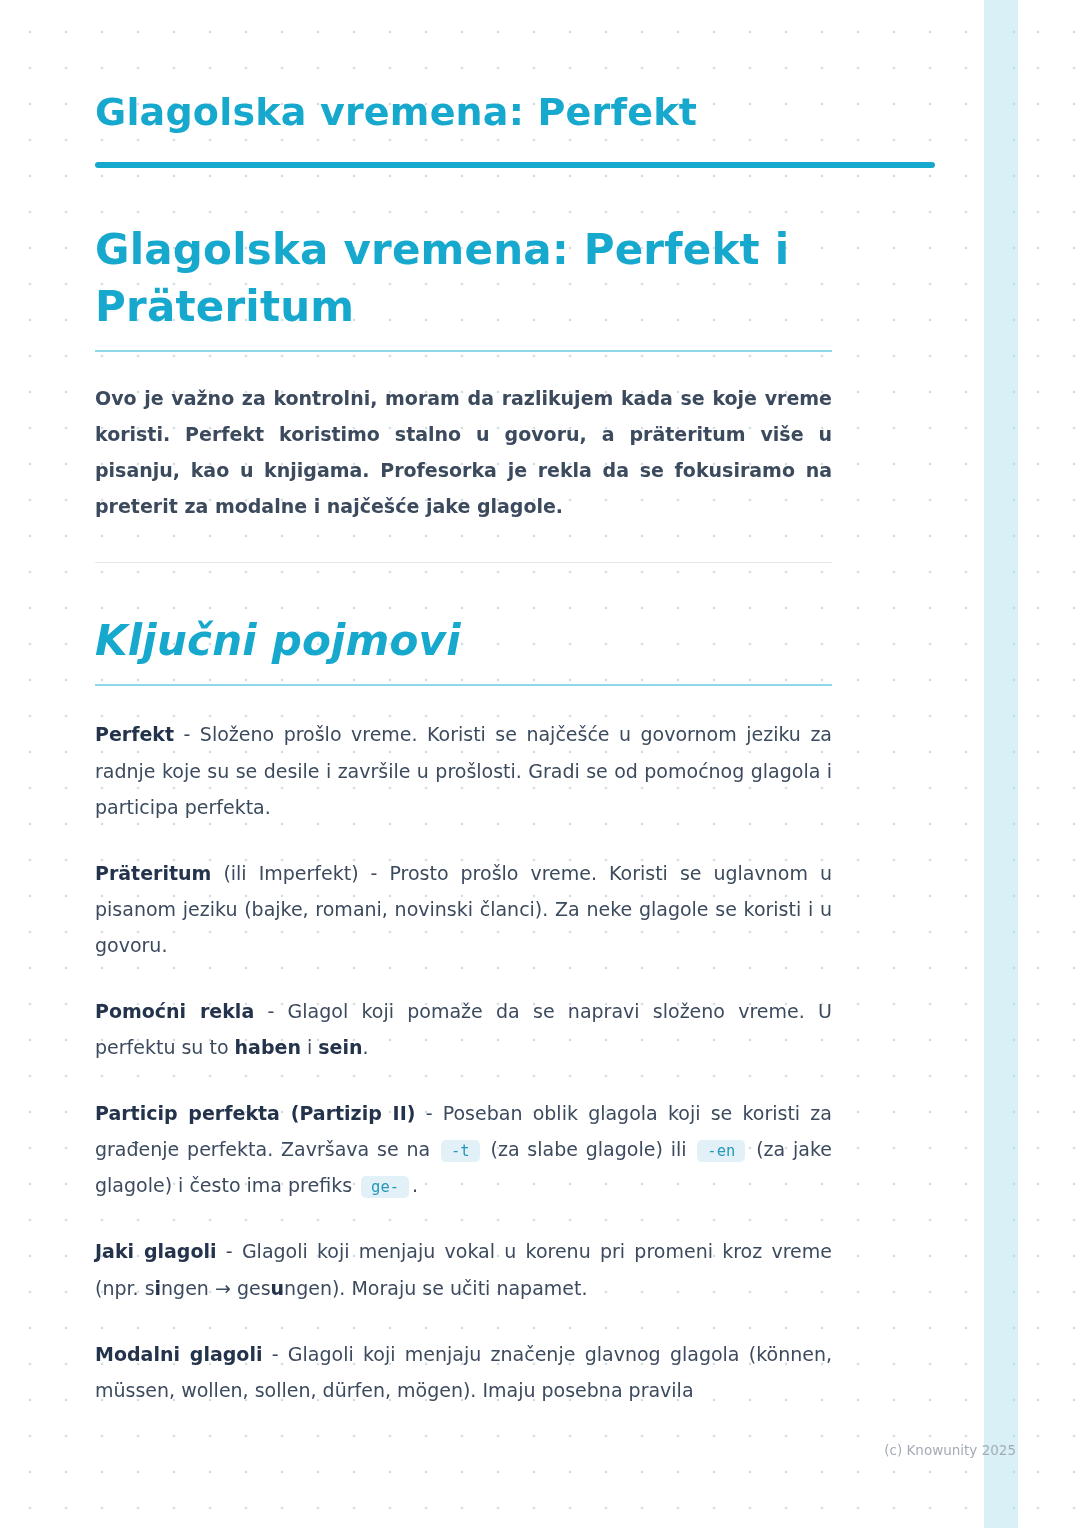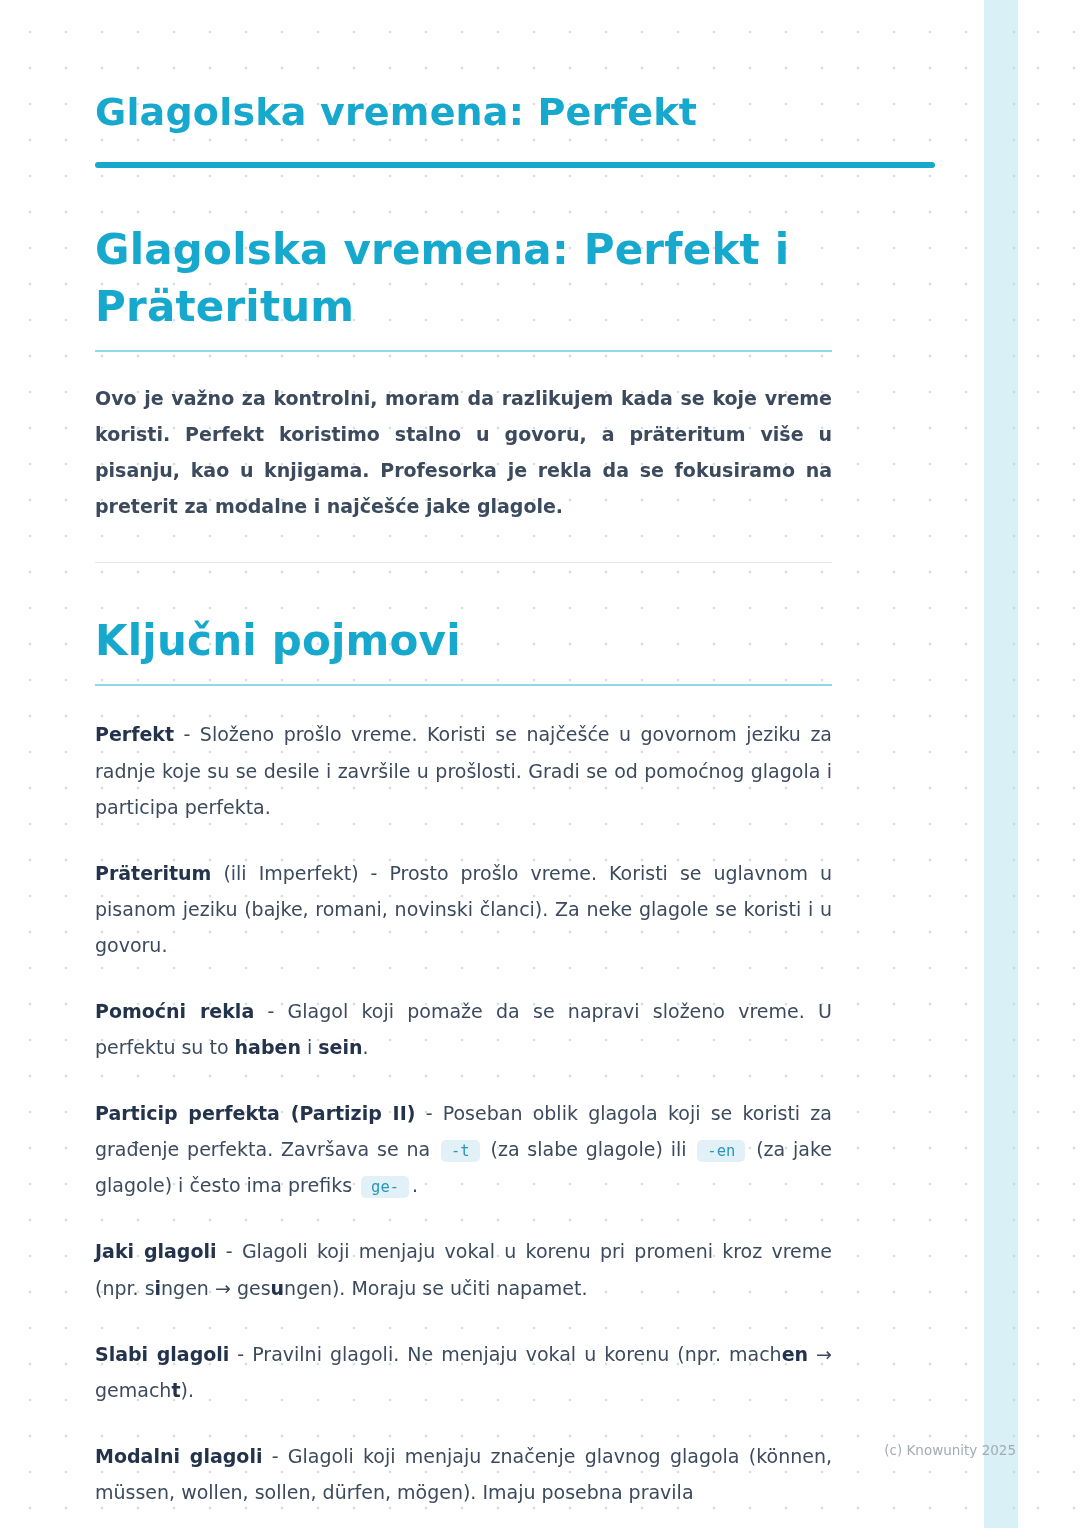--- a/index.html
+++ b/index.html
@@ -48,21 +48,21 @@
     margin-top: 26px;
   }
   .section-heading {
     font-size: 42px;
     font-weight: bold;
     color: #17a8cd;
     line-height: 1.34;
     letter-spacing: 0.2px;
   }
   .mt-section-1 { margin-top: 54px; }
-  .mt-section-2 { margin-top: 50px; }
+  .mt-section-2 { margin-top: 50px; font-style: italic; }
   .heading-rule {
     width: 737px;
     height: 2px;
     background: #8fd8ea;
     margin-top: 15px;
   }
   .body-par {
     margin: 28px 0 0 0;
     font-size: 19px;
     line-height: 1.9;
@@ -132,19 +132,18 @@
 
   <div class="section-heading mt-section-2">Ključni pojmovi</div>
   <div class="heading-rule"></div>
 
   <div class="terms">
     <p class="term-par"><span class="seg seg-bold">Perfekt</span><span class="seg seg-plain"> - Složeno prošlo vreme. Koristi se najčešće u govornom jeziku za radnje koje su se desile i završile u prošlosti. Gradi se od pomoćnog glagola i participa perfekta.</span></p>
     <p class="term-par"><span class="seg seg-bold">Präteritum</span><span class="seg seg-plain"> (ili Imperfekt) - Prosto prošlo vreme. Koristi se uglavnom u pisanom jeziku (bajke, romani, novinski članci). Za neke glagole se koristi i u govoru.</span></p>
     <p class="term-par"><span class="seg seg-bold">Pomoćni rekla</span><span class="seg seg-plain"> - Glagol koji pomaže da se napravi složeno vreme. U perfektu su to </span><span class="seg seg-bold">haben</span><span class="seg seg-plain"> i </span><span class="seg seg-bold">sein</span><span class="seg seg-plain">.</span></p>
     <p class="term-par"><span class="seg seg-bold">Particip perfekta (Partizip II)</span><span class="seg seg-plain"> - Poseban oblik glagola koji se koristi za građenje perfekta. Završava se na </span><span class="seg seg-code">-t</span><span class="seg seg-plain"> (za slabe glagole) ili </span><span class="seg seg-code">-en</span><span class="seg seg-plain"> (za jake glagole) i često ima prefiks </span><span class="seg seg-code">ge-</span><span class="seg seg-plain">.</span></p>
     <p class="term-par"><span class="seg seg-bold">Jaki glagoli</span><span class="seg seg-plain"> - Glagoli koji menjaju vokal u korenu pri promeni kroz vreme (npr. s</span><span class="seg seg-bold">i</span><span class="seg seg-plain">ngen → ges</span><span class="seg seg-bold">u</span><span class="seg seg-plain">ngen). Moraju se učiti napamet.</span></p>
-    <p class="term-par"><span class="seg seg-bold">Slabi glagoli</span><span class="seg seg-plain"> - Pravilni glagoli. Ne menjaju vokal u korenu (npr. mach</span><span class="seg seg-bold">en</span><span class="seg seg-plain"> → gemach</span><span class="seg seg-bold">t</span><span class="seg seg-plain">).</span></p>
     <p class="term-par"><span class="seg seg-bold">Modalni glagoli</span><span class="seg seg-plain"> - Glagoli koji menjaju značenje glavnog glagola (können, müssen, wollen, sollen, dürfen, mögen). Imaju posebna pravila</span></p>
   </div>
 
 </div>
 
 <div class="footer-credit">(c) Knowunity 2025</div>
 
 </body></html>

